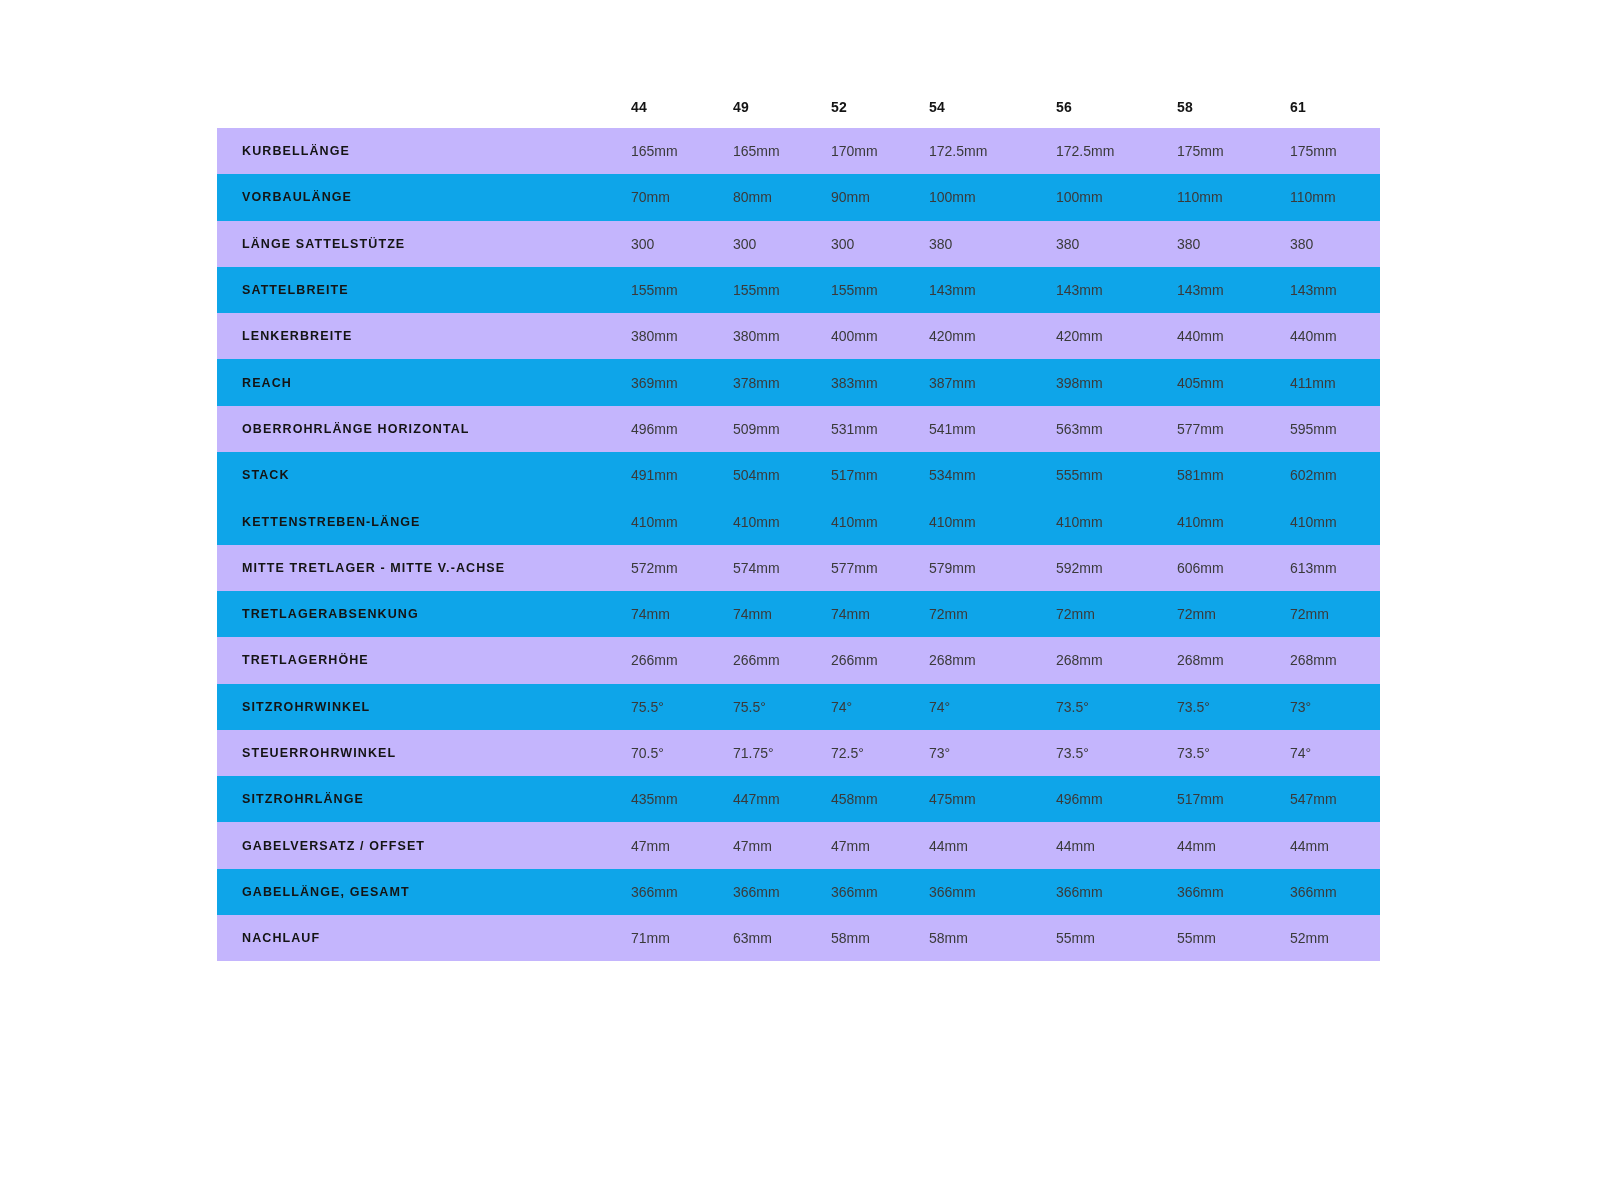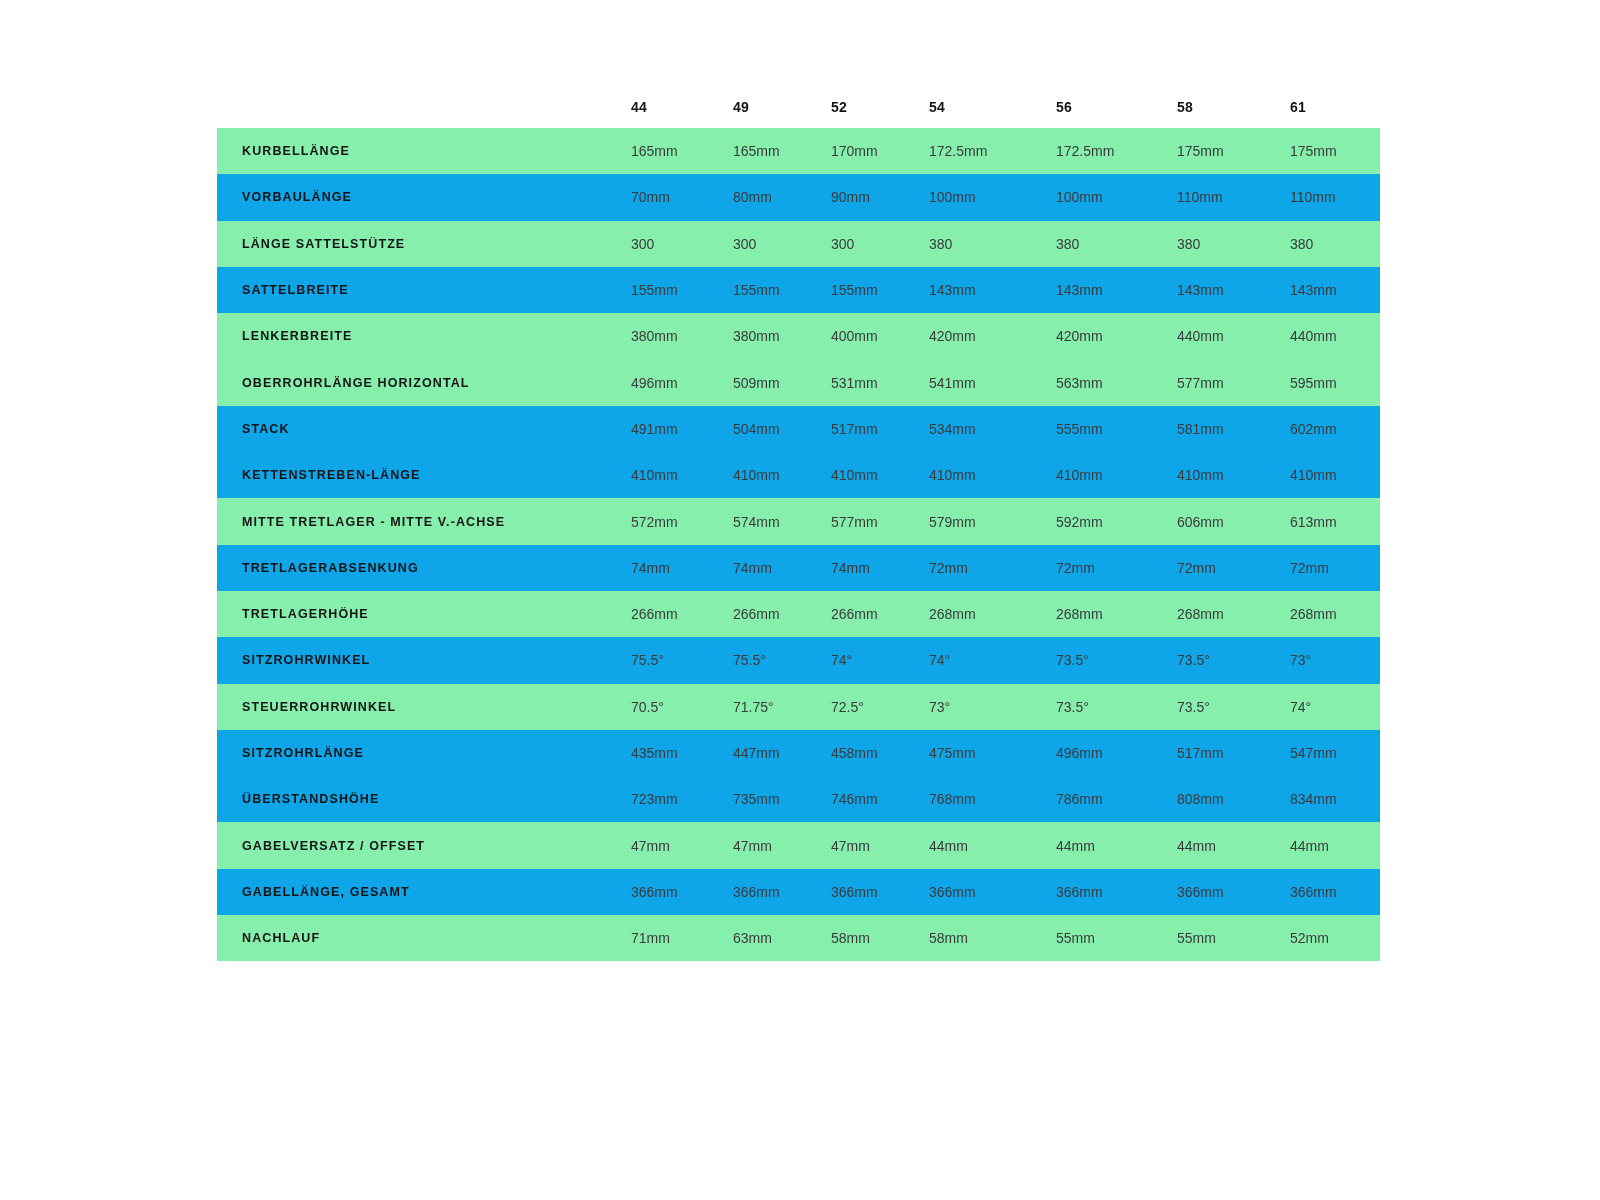--- a/index.html
+++ b/index.html
@@ -29,21 +29,21 @@
   }
   .geo-head {
     height: 43px;
     background: #ffffff;
   }
   .geo-data {
     height: 46.3px;
     background: #0ea5e9;
   }
   .geo-data.stripe {
-    background: #86efac;
+    background: #c4b5fd;
   }
   .cell {
     overflow: hidden;
     white-space: nowrap;
   }
   .label-cell {
     padding-left: 25px;
     font-size: 12.5px;
     font-weight: 700;
     letter-spacing: 1.1px;
@@ -120,20 +120,30 @@
         <div class="geo-row geo-data stripe">
           <div class="cell label-cell">LENKERBREITE</div>
           <div class="cell value-cell">380mm</div>
           <div class="cell value-cell">380mm</div>
           <div class="cell value-cell">400mm</div>
           <div class="cell value-cell">420mm</div>
           <div class="cell value-cell">420mm</div>
           <div class="cell value-cell">440mm</div>
           <div class="cell value-cell">440mm</div>
         </div>
+        <div class="geo-row geo-data">
+          <div class="cell label-cell">REACH</div>
+          <div class="cell value-cell">369mm</div>
+          <div class="cell value-cell">378mm</div>
+          <div class="cell value-cell">383mm</div>
+          <div class="cell value-cell">387mm</div>
+          <div class="cell value-cell">398mm</div>
+          <div class="cell value-cell">405mm</div>
+          <div class="cell value-cell">411mm</div>
+        </div>
         <div class="geo-row geo-data stripe">
           <div class="cell label-cell">OBERROHRLÄNGE HORIZONTAL</div>
           <div class="cell value-cell">496mm</div>
           <div class="cell value-cell">509mm</div>
           <div class="cell value-cell">531mm</div>
           <div class="cell value-cell">541mm</div>
           <div class="cell value-cell">563mm</div>
           <div class="cell value-cell">577mm</div>
           <div class="cell value-cell">595mm</div>
         </div>
@@ -210,30 +220,20 @@
         <div class="geo-row geo-data">
           <div class="cell label-cell">SITZROHRLÄNGE</div>
           <div class="cell value-cell">435mm</div>
           <div class="cell value-cell">447mm</div>
           <div class="cell value-cell">458mm</div>
           <div class="cell value-cell">475mm</div>
           <div class="cell value-cell">496mm</div>
           <div class="cell value-cell">517mm</div>
           <div class="cell value-cell">547mm</div>
         </div>
-        <div class="geo-row geo-data">
-          <div class="cell label-cell">ÜBERSTANDSHÖHE</div>
-          <div class="cell value-cell">723mm</div>
-          <div class="cell value-cell">735mm</div>
-          <div class="cell value-cell">746mm</div>
-          <div class="cell value-cell">768mm</div>
-          <div class="cell value-cell">786mm</div>
-          <div class="cell value-cell">808mm</div>
-          <div class="cell value-cell">834mm</div>
-        </div>
         <div class="geo-row geo-data stripe">
           <div class="cell label-cell">GABELVERSATZ / OFFSET</div>
           <div class="cell value-cell">47mm</div>
           <div class="cell value-cell">47mm</div>
           <div class="cell value-cell">47mm</div>
           <div class="cell value-cell">44mm</div>
           <div class="cell value-cell">44mm</div>
           <div class="cell value-cell">44mm</div>
           <div class="cell value-cell">44mm</div>
         </div>

